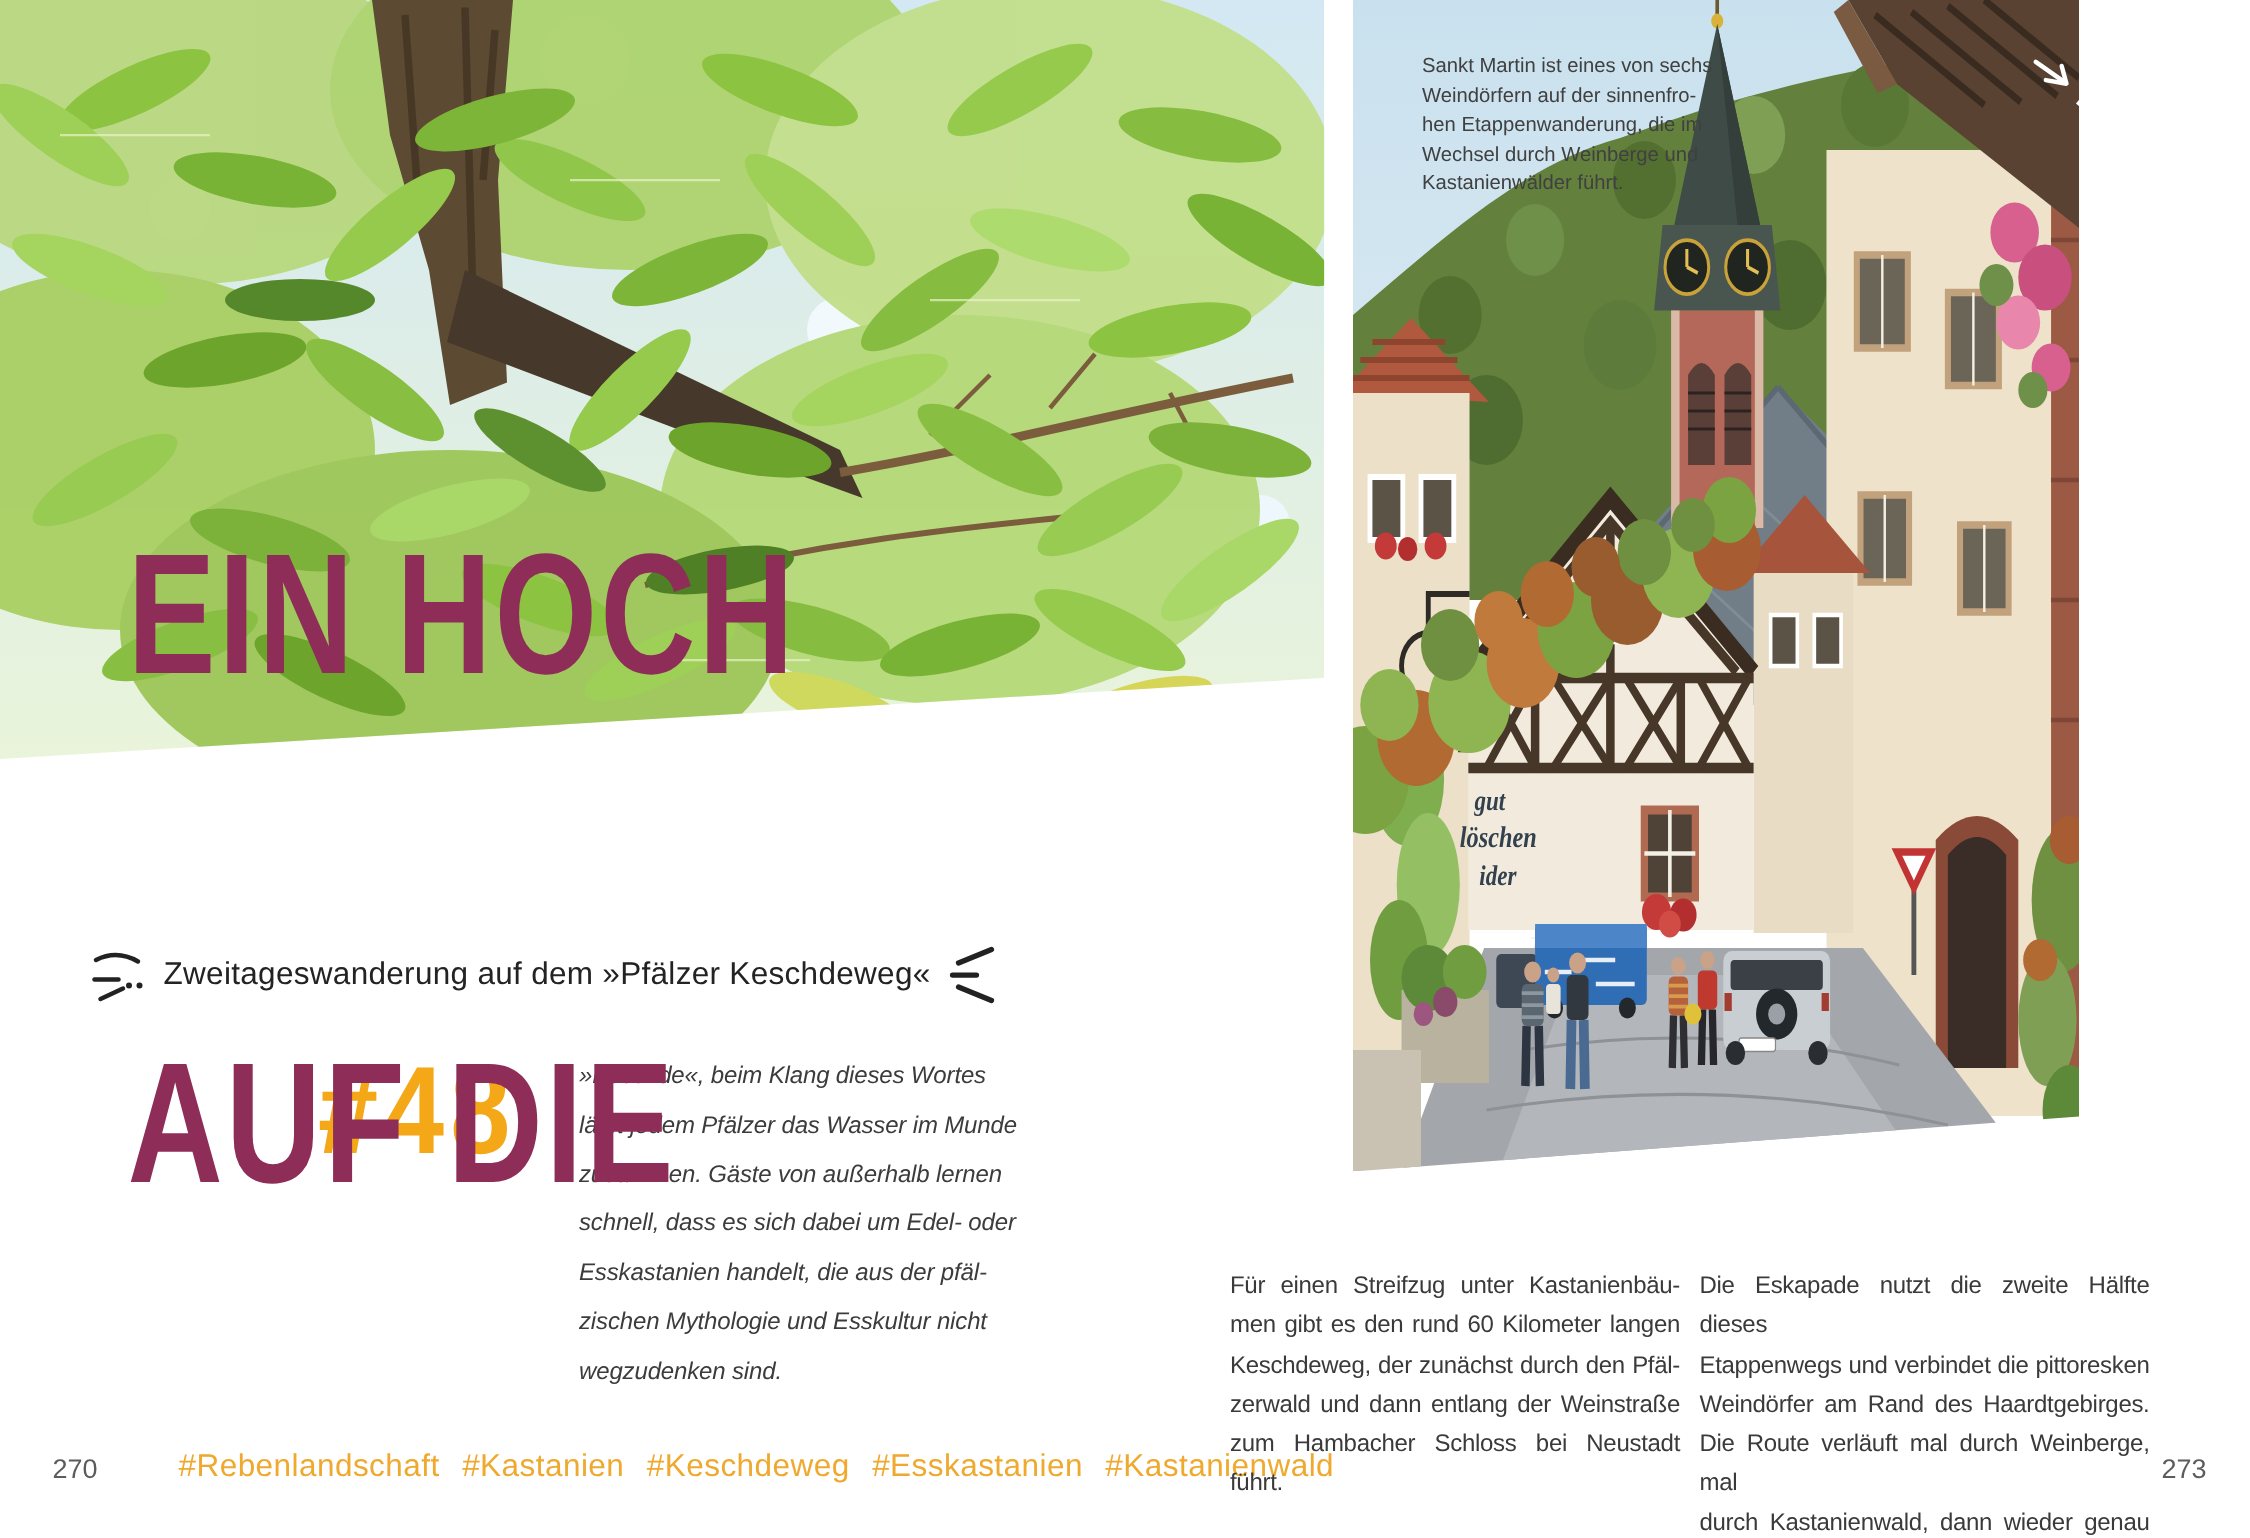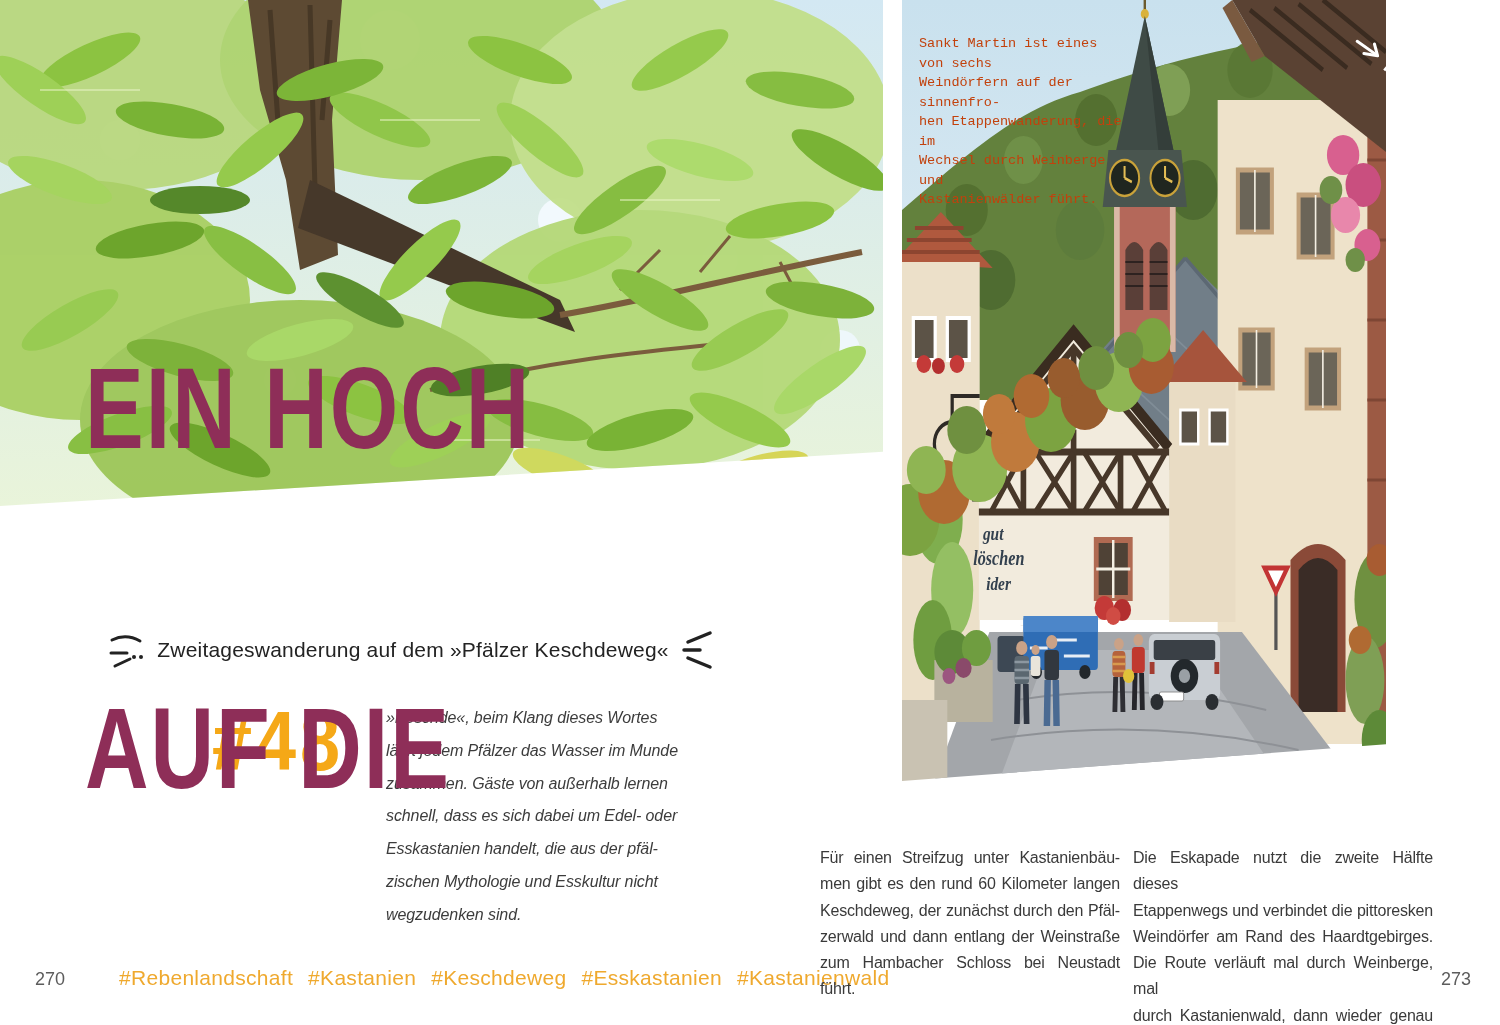--- a/index.html
+++ b/index.html
@@ -19,21 +19,21 @@
   .headline{
     position:absolute;left:85px;top:126px;z-index:3;
     color:#8E2E58;font-weight:700;font-size:88px;line-height:87px;
     letter-spacing:2px;transform:scaleY(1.3);transform-origin:top left;
     white-space:pre;
   }
   .headline div{height:87px}
 
   .subtitle-row{
     position:absolute;left:60px;top:628px;width:702px;z-index:2;
-    display:flex;align-items:center;justify-content:center;gap:11px;
+    display:flex;align-items:center;justify-content:flex-start;gap:11px;
   }
   .subtitle{font-size:21px;color:#232323;letter-spacing:.2px}
 
   .episode{
     position:absolute;left:212px;top:694px;z-index:2;
     font-size:72px;font-weight:700;color:#F5A817;letter-spacing:4px;
     transform:scaleY(1.15);transform-origin:top left;
   }
   .intro{
     position:absolute;left:386px;top:702px;width:335px;z-index:2;
@@ -41,22 +41,22 @@
     white-space:pre-line;letter-spacing:-.1px;
   }
   .pagenum{position:absolute;top:969px;font-size:18px;color:#5c5c5c;z-index:2}
   #pn-left{left:35px}
   #pn-right{left:1441px}
   .hashtags{
     position:absolute;left:119px;top:966px;z-index:2;display:flex;gap:15px;
     color:#EFA92E;font-size:21px;letter-spacing:.3px;text-align:right;
   }
   .caption{
-    position:absolute;left:919px;top:34px;width:210px;z-index:2;
-    font-size:13.5px;line-height:19.5px;color:#c2410c;white-space:pre-line;font-family:Liberation Mono, monospace;
+    position:absolute;left:948px;top:34px;width:210px;z-index:2;
+    font-size:13.5px;line-height:19.5px;color:#404040;white-space:pre-line;
   }
   .badge{
     position:absolute;left:1364px;top:30px;z-index:2;
     transform:rotate(40deg);transform-origin:left top;
     display:flex;align-items:center;gap:7px;
     color:#ffffff;font-size:20px;font-weight:700;letter-spacing:3px;
   }
   .bodycol{
     position:absolute;top:845px;width:300px;z-index:2;
     font-size:16px;line-height:26.3px;color:#3a3a3a;

